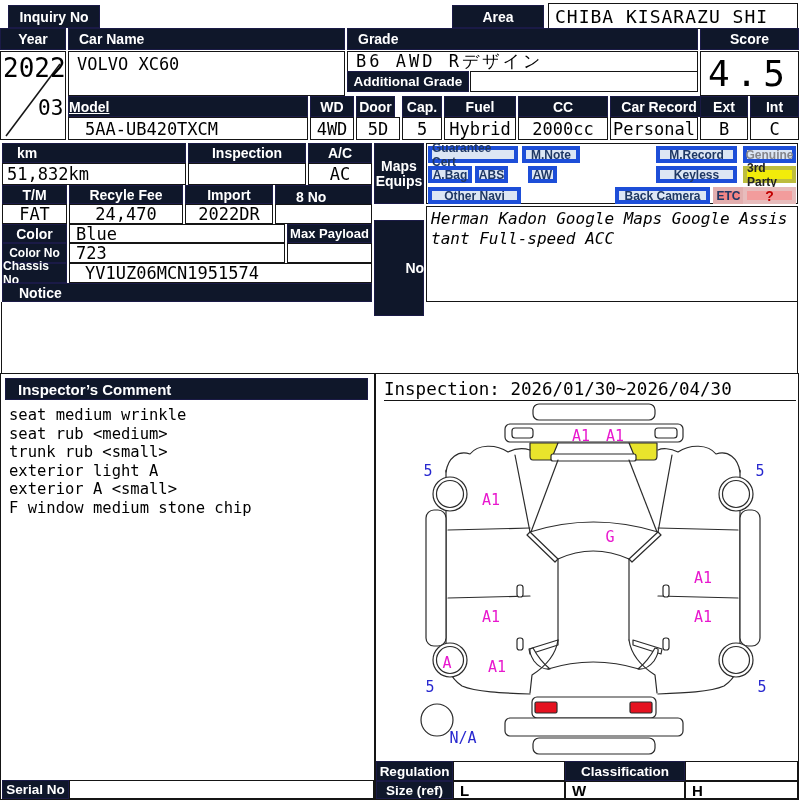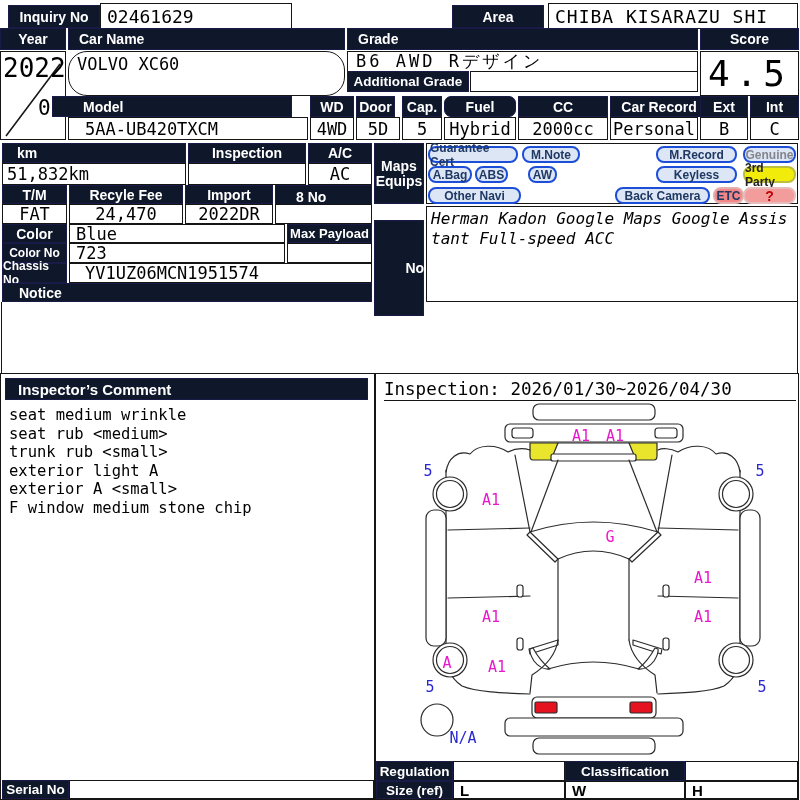--- a/index.html
+++ b/index.html
@@ -8,71 +8,70 @@
   .abs{position:absolute;box-sizing:border-box;}
   .blue{background:#0f172a;color:#fff;font-weight:bold;font-size:14px;
         display:flex;align-items:center;justify-content:center;
         border:1px solid #1a1a46;}
   .blue.left{justify-content:flex-start;}
   .cell{background:#fff;border:1.5px solid #151515;display:flex;align-items:center;
         font-family:"DejaVu Sans Mono",monospace;font-size:17px;color:#000;}
   .cell.center{justify-content:center;}
   .cell.noborder{border:none;}
   .sm{font-size:12px;}
-  .badge{position:absolute;box-sizing:border-box;background:#DCE6F4;border:2px solid #1d4ed8;
+  .badge{position:absolute;box-sizing:border-box;background:#DCE6F4;border:4px solid #1d4ed8;
          color:#1F3864;font-weight:bold;font-size:12px;display:flex;align-items:center;
-         justify-content:center;border-radius:8px;}
+         justify-content:center;border-radius:0;}
   .b-genuine{color:#85868C;}
   .b-yellow{background:#F2EC0A;border-color:#BDBD3E;color:#222;}
   .b-red{background:#F28585;border-color:#E2AEAE;color:#1F3864;}
   .b-q{background:#F29C9C;border-color:#E7BCBC;color:#C00000;font-size:14px;}
   .mono{font-family:"DejaVu Sans Mono",monospace;}
   .comments div{font-family:"DejaVu Sans Mono",monospace;font-size:15.5px;line-height:18.5px;color:#000;}
   .notetext{font-family:"DejaVu Sans Mono",monospace;font-size:16px;line-height:20px;
             word-break:break-all;color:#000;}
   svg text{font-family:"DejaVu Sans Mono",monospace;}
 </style>
 </head>
 <body>
 
 <div id="page">
 
   <div class="abs blue" style="left:8px;top:5px;width:92px;height:23px;">
       <span>Inquiry No</span>
     </div>
-  <div class="abs cell" style="left:100px;top:3px;width:192px;height:26px;padding-left:6px;font-size:18px;">02461629</div>
   <div class="abs blue" style="left:452px;top:5px;width:92px;height:23px;">
       <span>Area</span>
     </div>
   <div class="abs cell" style="left:548px;top:3px;width:250px;height:26px;padding-left:6px;font-size:18px;letter-spacing:1px;">CHIBA KISARAZU SHI</div>
 
   <div class="abs blue" style="left:0;top:28px;width:66px;height:22px;">Year</div>
   <div class="abs blue left" style="left:68px;top:28px;width:277px;height:22px;padding-left:10px;">Car Name</div>
   <div class="abs blue left" style="left:347px;top:28px;width:351px;height:22px;padding-left:10px;">Grade</div>
   <div class="abs blue" style="left:700px;top:28px;width:99px;height:22px;">Score</div>
 
   <div class="abs cell noborder" style="left:0;top:51px;width:66px;height:89px;border:1.5px solid #151515;display:block;">
     <svg width="64" height="86" style="position:absolute;left:0;top:0;">
       <line x1="5" y1="84" x2="59" y2="12" stroke="#151515" stroke-width="1.5"></line>
     </svg>
     <span class="mono" style="position:absolute;left:2px;top:1px;font-size:26px;">2022</span>
     <span class="mono" style="position:absolute;left:37px;top:44px;font-size:21px;">03</span>
   </div>
 
-  <div class="abs cell" style="left:68px;top:51px;width:277px;height:45px;padding-left:8px;align-items:flex-start;padding-top:2px;border-radius:19px;">VOLVO XC60</div>
+  <div class="abs cell" style="left:68px;top:51px;width:277px;height:45px;padding-left:8px;align-items:flex-start;padding-top:2px;">VOLVO XC60</div>
   <div class="abs cell" style="left:347px;top:51px;width:351px;height:20px;padding-left:8px;letter-spacing:3px;border-bottom:none;">B6 AWD Rデザイン</div>
   <div class="abs blue" style="left:347px;top:71px;width:122px;height:21px;font-size:13.5px;">Additional Grade</div>
   <div class="abs cell" style="left:470px;top:71px;width:228px;height:21px;"></div>
   <div class="abs cell center" style="left:700px;top:51px;width:99px;height:45px;font-size:36px;letter-spacing:6px;">4.5</div>
 
-  <div class="abs blue left" style="left:52px;top:96px;width:240px;height:21px;padding-left:30px;">Model</div>
+  <div class="abs blue left" style="left:68px;top:96px;width:240px;height:21px;text-decoration:underline;">Model</div>
   <div class="abs blue" style="left:310px;top:96px;width:44px;height:21px;">WD</div>
   <div class="abs blue" style="left:345px;top:96px;width:39px;height:21px;margin-left:11px;">Door</div>
   <div class="abs blue" style="left:402px;top:96px;width:40px;height:21px;">Cap.</div>
-  <div class="abs blue" style="left:444px;top:96px;width:72px;height:21px;border-radius:7px;">Fuel</div>
+  <div class="abs blue" style="left:444px;top:96px;width:72px;height:21px;">Fuel</div>
   <div class="abs blue" style="left:518px;top:96px;width:90px;height:21px;">CC</div>
   <div class="abs blue" style="left:610px;top:96px;width:98px;height:21px;">Car Record</div>
   <div class="abs blue" style="left:700px;top:96px;width:48px;height:21px;">Ext</div>
   <div class="abs blue" style="left:750px;top:96px;width:49px;height:21px;">Int</div>
 
   <div class="abs cell" style="left:68px;top:117px;width:240px;height:23px;padding-left:16px;">5AA-UB420TXCM</div>
   <div class="abs cell center" style="left:310px;top:117px;width:44px;height:23px;">4WD</div>
   <div class="abs cell center" style="left:356px;top:117px;width:44px;height:23px;">5D</div>
   <div class="abs cell center" style="left:402px;top:117px;width:40px;height:23px;">5</div>
   <div class="abs cell center" style="left:444px;top:117px;width:72px;height:23px;">Hybrid</div>

